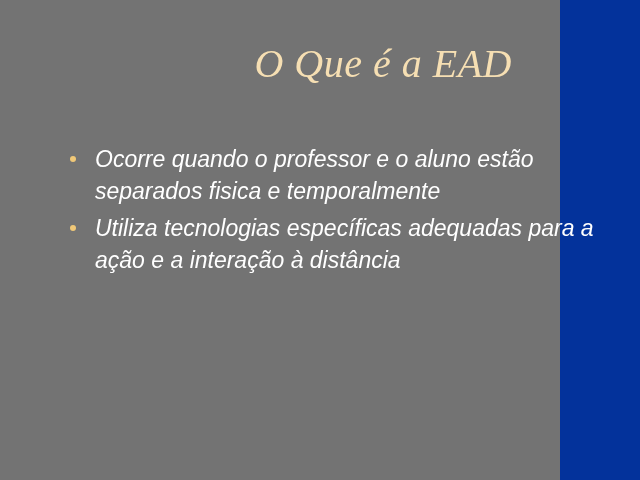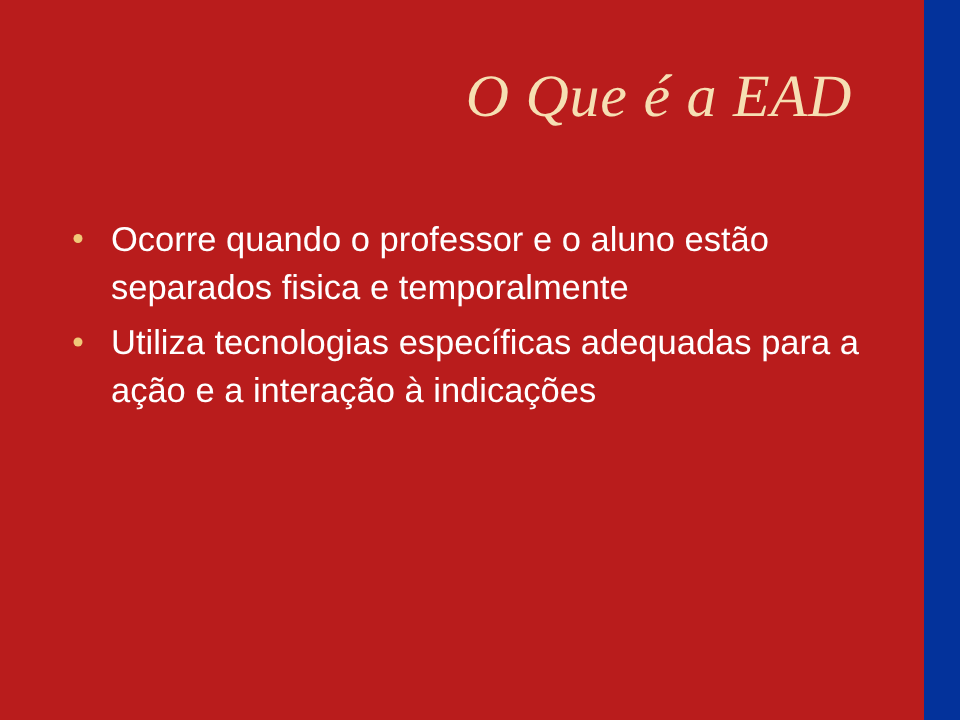--- a/index.html
+++ b/index.html
@@ -8,45 +8,46 @@
   }
   body {
     width: 640px;
     height: 480px;
     overflow: hidden;
     background: #03329B;
     font-family: "Liberation Sans", sans-serif;
   }
   .slide {
     position: relative;
-    width: 616px;
+    width: 560px;
     height: 480px;
-    background: #b91c1c;
+    background: #737373;
     box-sizing: border-box;
   }
   .slide-title {
     position: absolute;
     left: 60px;
     right: 48px;
     top: 38px;
     height: 58px;
     text-align: right;
     color: #F6DFB3;
     font-family: "Liberation Serif", "DejaVu Serif", serif;
     font-style: italic;
     font-size: 40px;
     line-height: 52px;
     letter-spacing: 0.5px;
     white-space: nowrap;
   }
   .slide-body {
     position: absolute;
-    left: 44px;
+    left: 65px;
     top: 143px;
     width: 540px;
+    font-style: italic;
   }
   .bullet-item {
     position: relative;
     padding-left: 30px;
     margin: 0 0 5px 0;
     color: #FFFFFF;
     font-family: "Liberation Sans", sans-serif;
     font-size: 23px;
     line-height: 32px;
     font-weight: 400;
@@ -76,19 +77,19 @@
 
   <div class="slide-body">
 
     <div class="bullet-item">
       <span class="bullet-marker"></span>
       <span class="bullet-text">Ocorre quando o professor e o aluno estão separados fisica e temporalmente</span>
     </div>
 
     <div class="bullet-item">
       <span class="bullet-marker"></span>
-      <span class="bullet-text">Utiliza tecnologias específicas adequadas para a ação e a interação à indicações</span>
+      <span class="bullet-text">Utiliza tecnologias específicas adequadas para a ação e a interação à distância</span>
     </div>
 
 
   </div>
 
 </div>
 
 </body></html>

